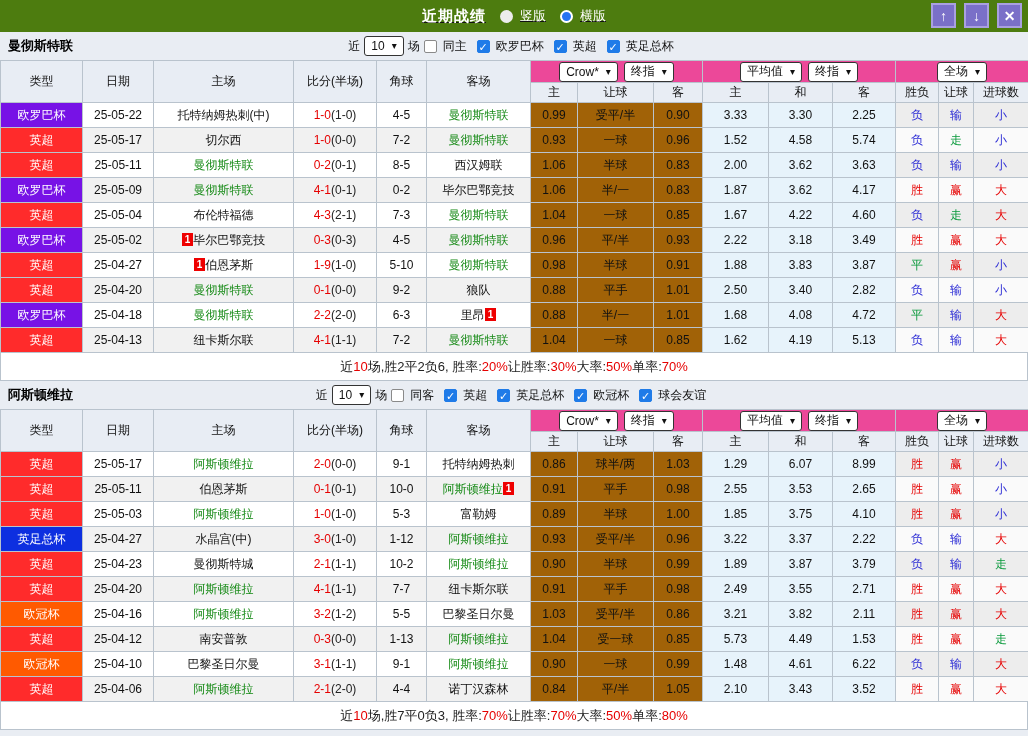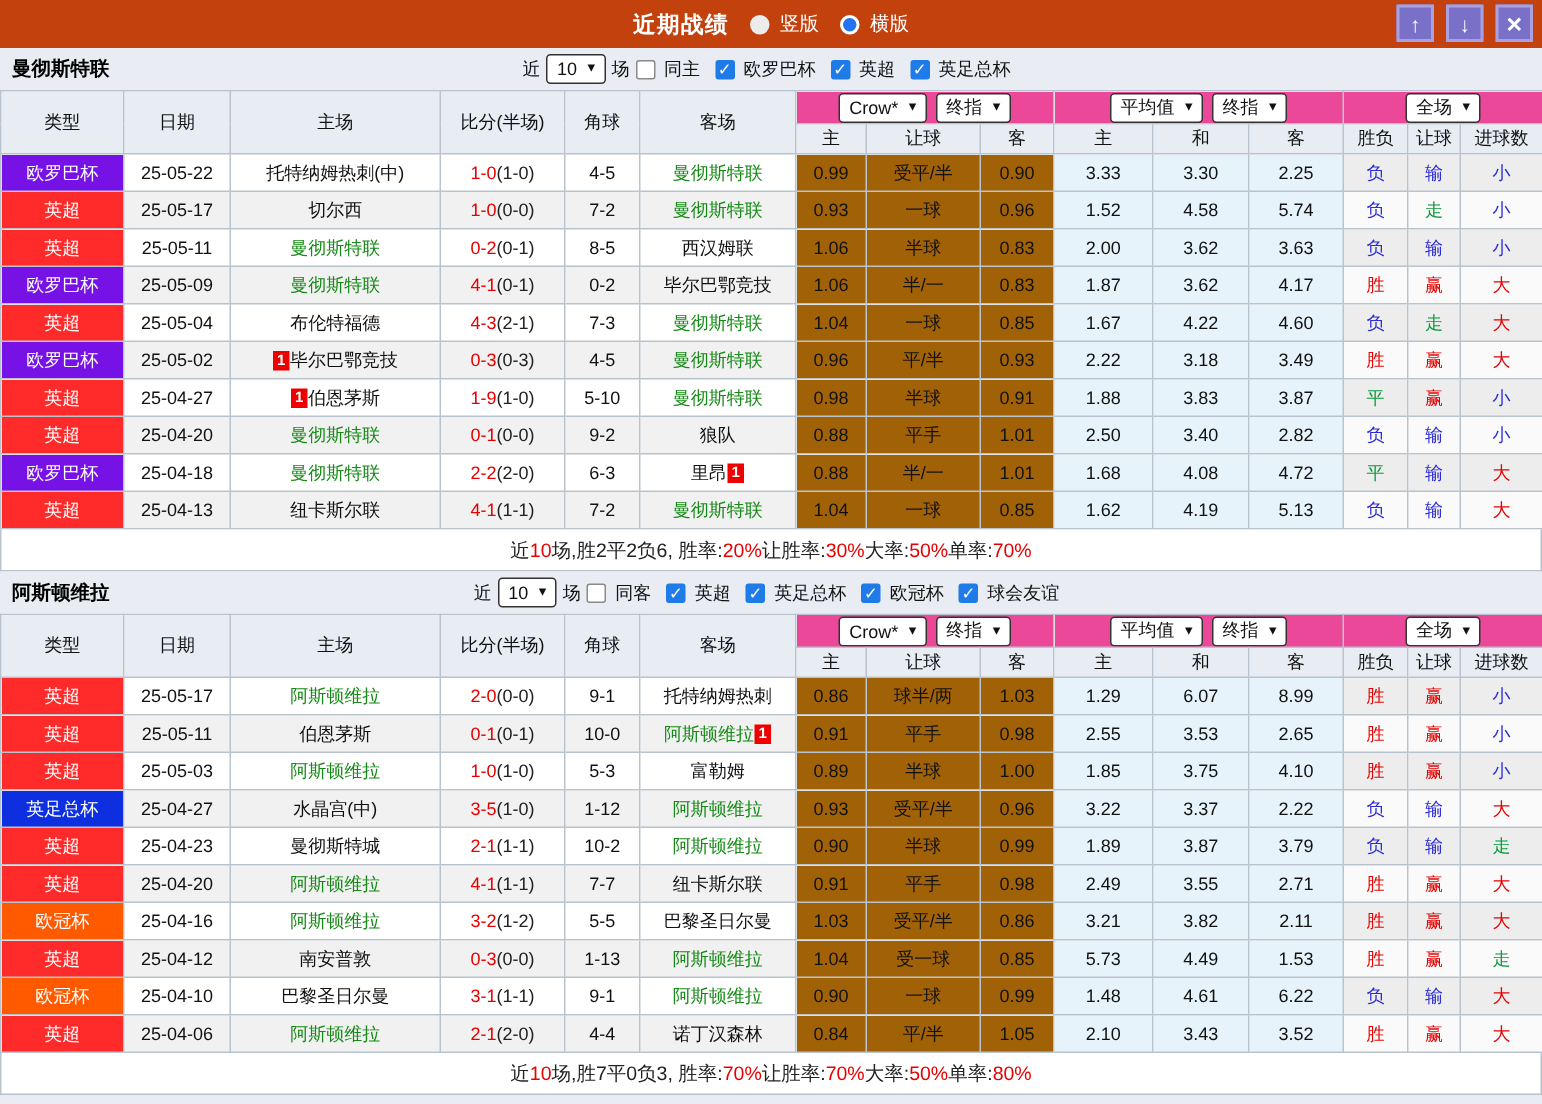--- a/index.html
+++ b/index.html
@@ -4,21 +4,21 @@
 <style>
   * { box-sizing: border-box; margin: 0; padding: 0; }
   html { background:#fff; }
   body {
     width: 1028px; height: 736px; overflow: hidden;
     font-family: "Liberation Sans", sans-serif;
     font-size: 12px; color: #111; background: #e9edf3; position: relative;
   }
   
   .titlebar {
-    height: 32px; background: #c2410c; display: flex; align-items: center; position: relative;
+    height: 32px; background: #4d7c0f; display: flex; align-items: center; position: relative; text-decoration: underline;
   }
   .tb-center { margin: 0 auto; display: flex; align-items: center; gap: 14px; }
   .title { color: #fff; font-weight: bold; font-size: 15px; letter-spacing: 1px; }
   .radio-wrap { display: inline-flex; align-items: center; gap: 7px; color: #fff; font-size: 13px; cursor: pointer; }
   .radio { width: 13px; height: 13px; border-radius: 50%; background: #ececec; display: inline-block; }
   .radio.checked { width: 13px; height: 13px; background: #2473f2; border: 2.5px solid #fff; }
   .tb-btns { position: absolute; right: 6px; top: 3px; display: flex; gap: 8px; }
   .tb-btn {
     width: 25px; height: 25px; background: #7a70c8; border: 2px solid #a9a0e0;
     color: #fff; font-weight: bold; font-size: 14px; display: flex; align-items: center; justify-content: center;
@@ -478,21 +478,21 @@
       <td class="avg">3.75</td>
       <td class="avg">4.10</td>
       <td class="res res-r">胜</td>
       <td class="res res-r">赢</td>
       <td class="res res-b">小</td>
     </tr>
     <tr>
       <td class="type-cell" style="background:#0d2fe0">英足总杯</td>
       <td class="main">25-04-27</td>
       <td class="main"><span class="">水晶宫(中)</span></td>
-      <td class="main"><span class="score-ft">3-5</span><span class="score-ht">(1-0)</span></td>
+      <td class="main"><span class="score-ft">3-0</span><span class="score-ht">(1-0)</span></td>
       <td class="main">1-12</td>
       <td class="main"><span class="team-green">阿斯顿维拉</span></td>
       <td class="crow">0.93</td>
       <td class="crow">受平/半</td>
       <td class="crow">0.96</td>
       <td class="avg">3.22</td>
       <td class="avg">3.37</td>
       <td class="avg">2.22</td>
       <td class="res res-b">负</td>
       <td class="res res-b">输</td>

